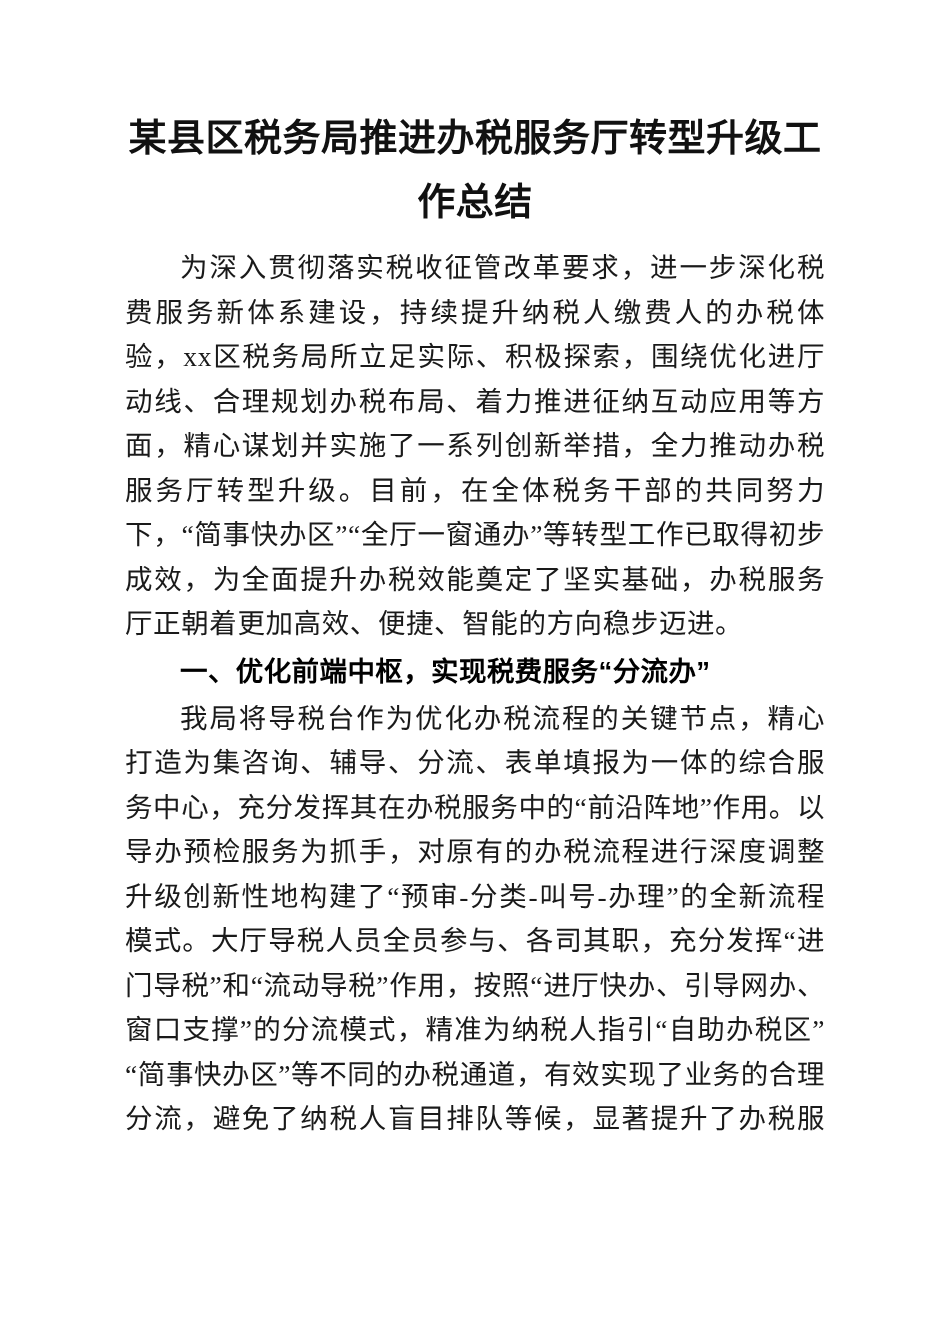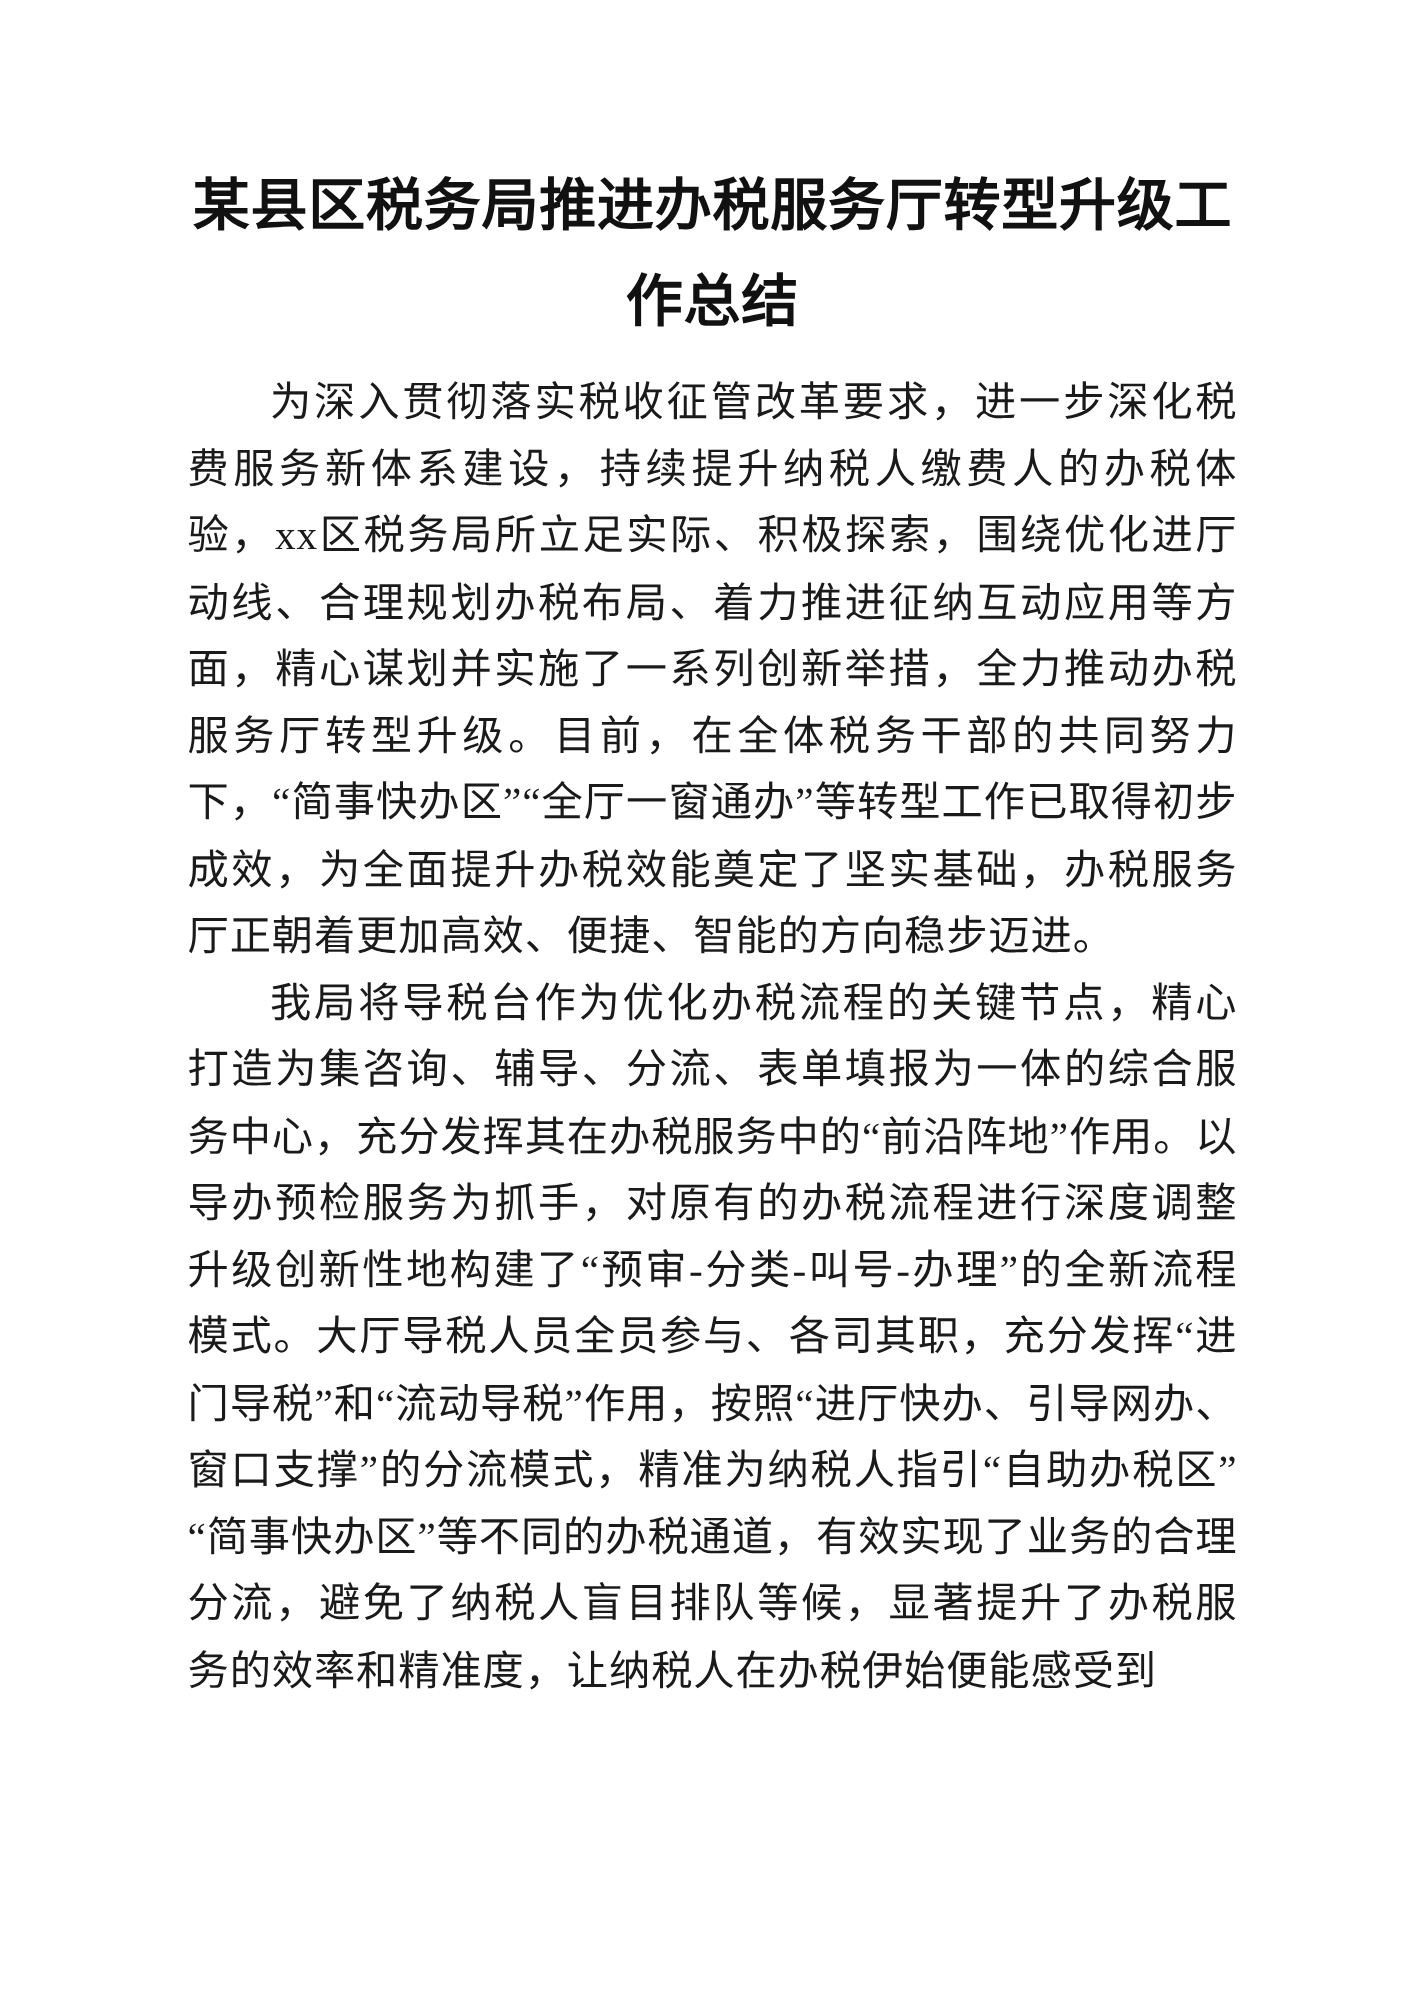--- a/index.html
+++ b/index.html
@@ -70,17 +70,18 @@
 <div class="page">
   <div class="content">
 
     <h1 class="doc-title">
       <span>某县区税务局推进办税服务厅转型升级工</span><br>
       <span>作总结</span>
     </h1>
 
     <p class="body-para first-para">为深入贯彻落实税收征管改革要求，进一步深化税费服务新体系建设，持续提升纳税人缴费人的办税体验，xx区税务局所立足实际、积极探索，围绕优化进厅动线、合理规划办税布局、着力推进征纳互动应用等方面，精心谋划并实施了一系列创新举措，全力推动办税服务厅转型升级。目前，在全体税务干部的共同努力下，“简事快办区”“全厅一窗通办”等转型工作已取得初步成效，为全面提升办税效能奠定了坚实基础，办税服务厅正朝着更加高效、便捷、智能的方向稳步迈进。</p>
 
+    <p class="section-heading">一、优化前端中枢，实现税费服务“分流办”</p>
 
     <p class="body-para">我局将导税台作为优化办税流程的关键节点，精心打造为集咨询、辅导、分流、表单填报为一体的综合服务中心，充分发挥其在办税服务中的“前沿阵地”作用。以导办预检服务为抓手，对原有的办税流程进行深度调整升级创新性地构建了“预审-分类-叫号-办理”的全新流程模式。大厅导税人员全员参与、各司其职，充分发挥“进门导税”和“流动导税”作用，按照“进厅快办、引导网办、窗口支撑”的分流模式，精准为纳税人指引“自助办税区”“简事快办区”等不同的办税通道，有效实现了业务的合理分流，避免了纳税人盲目排队等候，显著提升了办税服务的效率和精准度，让纳税人在办税伊始便能感受到</p>
 
   </div>
 </div>
 
 </body></html>

